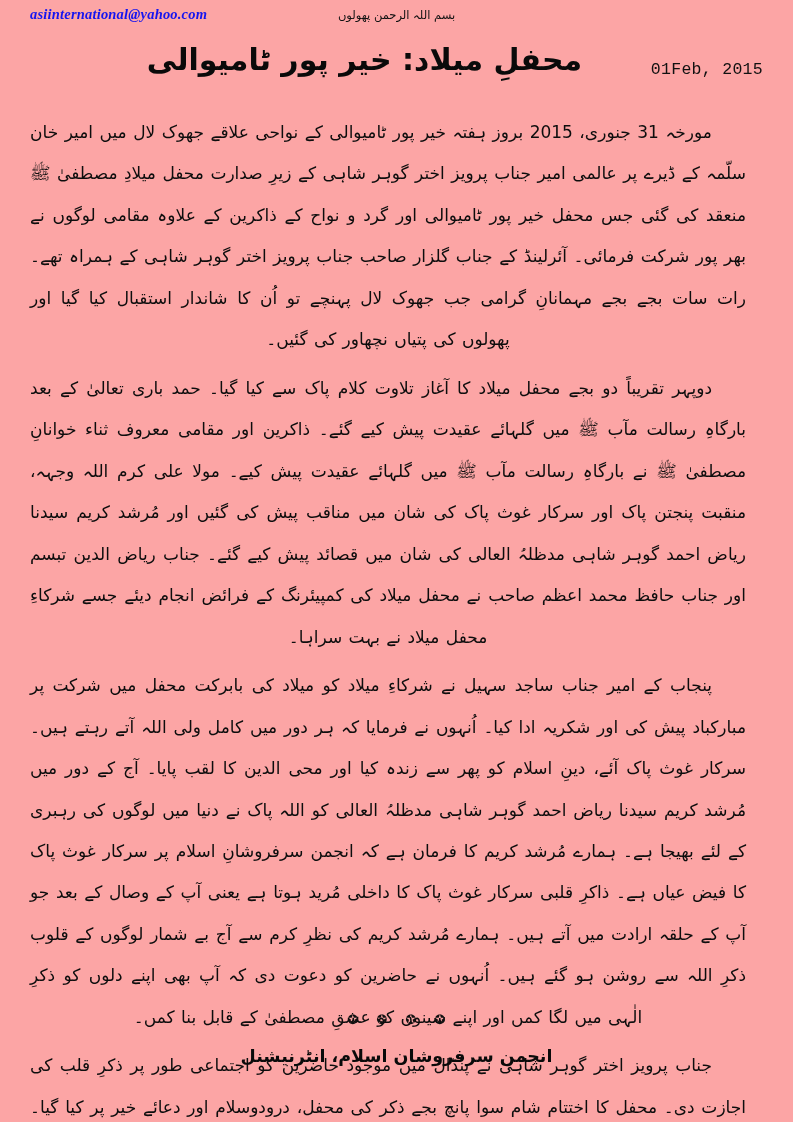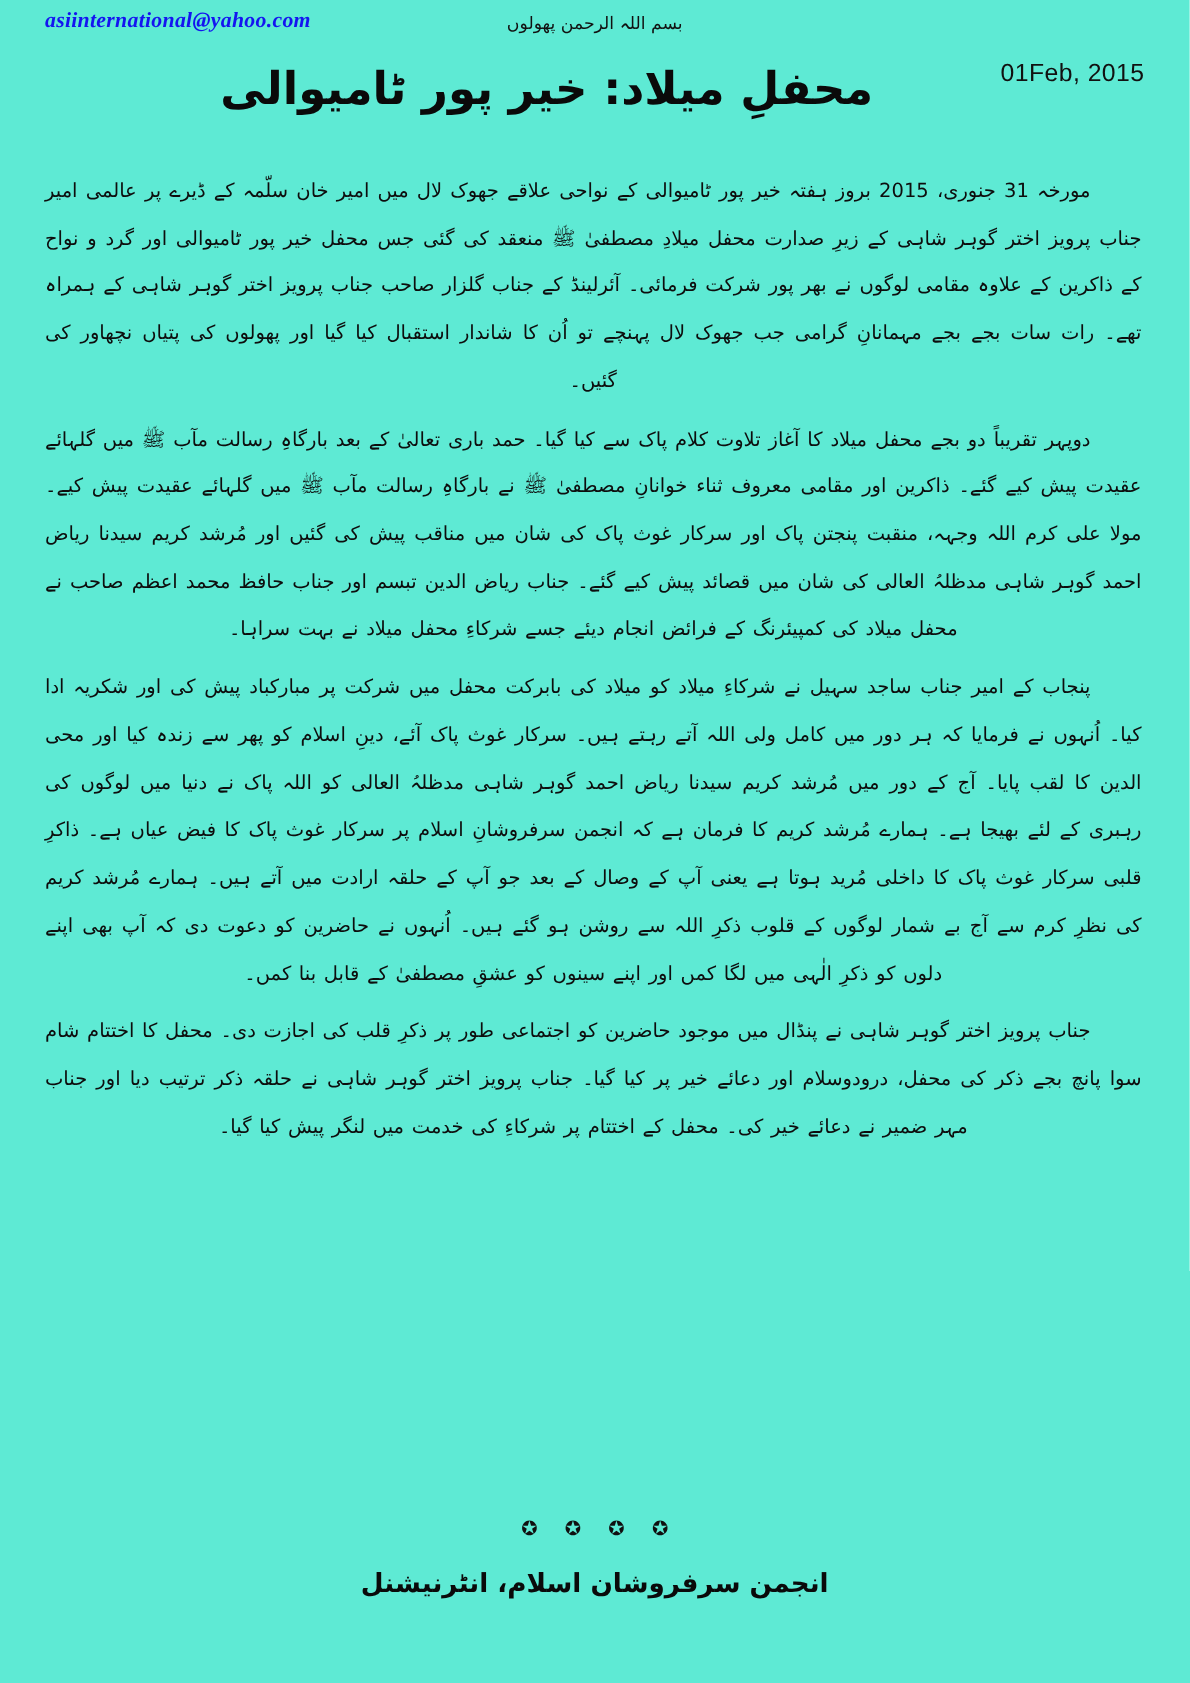--- a/index.html
+++ b/index.html
@@ -11,21 +11,21 @@
   body {
     width: 793px;
     height: 1122px;
     position: relative;
     overflow: hidden;
     font-family: "Liberation Serif", serif;
   }
   .page {
     position: absolute;
     inset: 0;
-    background: #5eead4;
+    background: #fca5a5;
   }
 
   
   .header-row {
     position: absolute;
     top: 6px;
     left: 0;
     right: 0;
     height: 28px;
     direction: ltr;
@@ -72,46 +72,46 @@
     font-family: "DejaVu Sans", sans-serif;
     font-size: 30px;
     font-weight: bold;
     color: #0a0a0a;
     line-height: 1.35;
     padding-right: 64px;
   }
   .doc-date {
     position: absolute;
     right: 30px;
-    top: 4px;
-    direction: ltr;
-    font-family: Liberation Sans, sans-serif;
+    top: 24px;
+    direction: ltr;
+    font-family: Liberation Mono, monospace;
     font-size: 16.5px;
     color: #111111;
     white-space: nowrap;
     letter-spacing: 0.3px;
   }
 
   
   .body-wrap {
     position: absolute;
     top: 112px;
     right: 32px;
     left: 30px;
     direction: rtl;
   }
   .para {
     direction: rtl;
     text-align: justify;
     text-align-last: center;
     font-family: "DejaVu Sans", sans-serif;
-    font-size: 13px;
+    font-size: 17px;
     line-height: 2.44;
     color: #0d0d0d;
-    margin: 0 0 7px 0;
+    margin: 0 15px 7px 0;
     word-spacing: 1px;
   }
   .para.indent {
     text-indent: 34px;
   }
 
   
   .ornament {
     position: absolute;
     left: 0;

